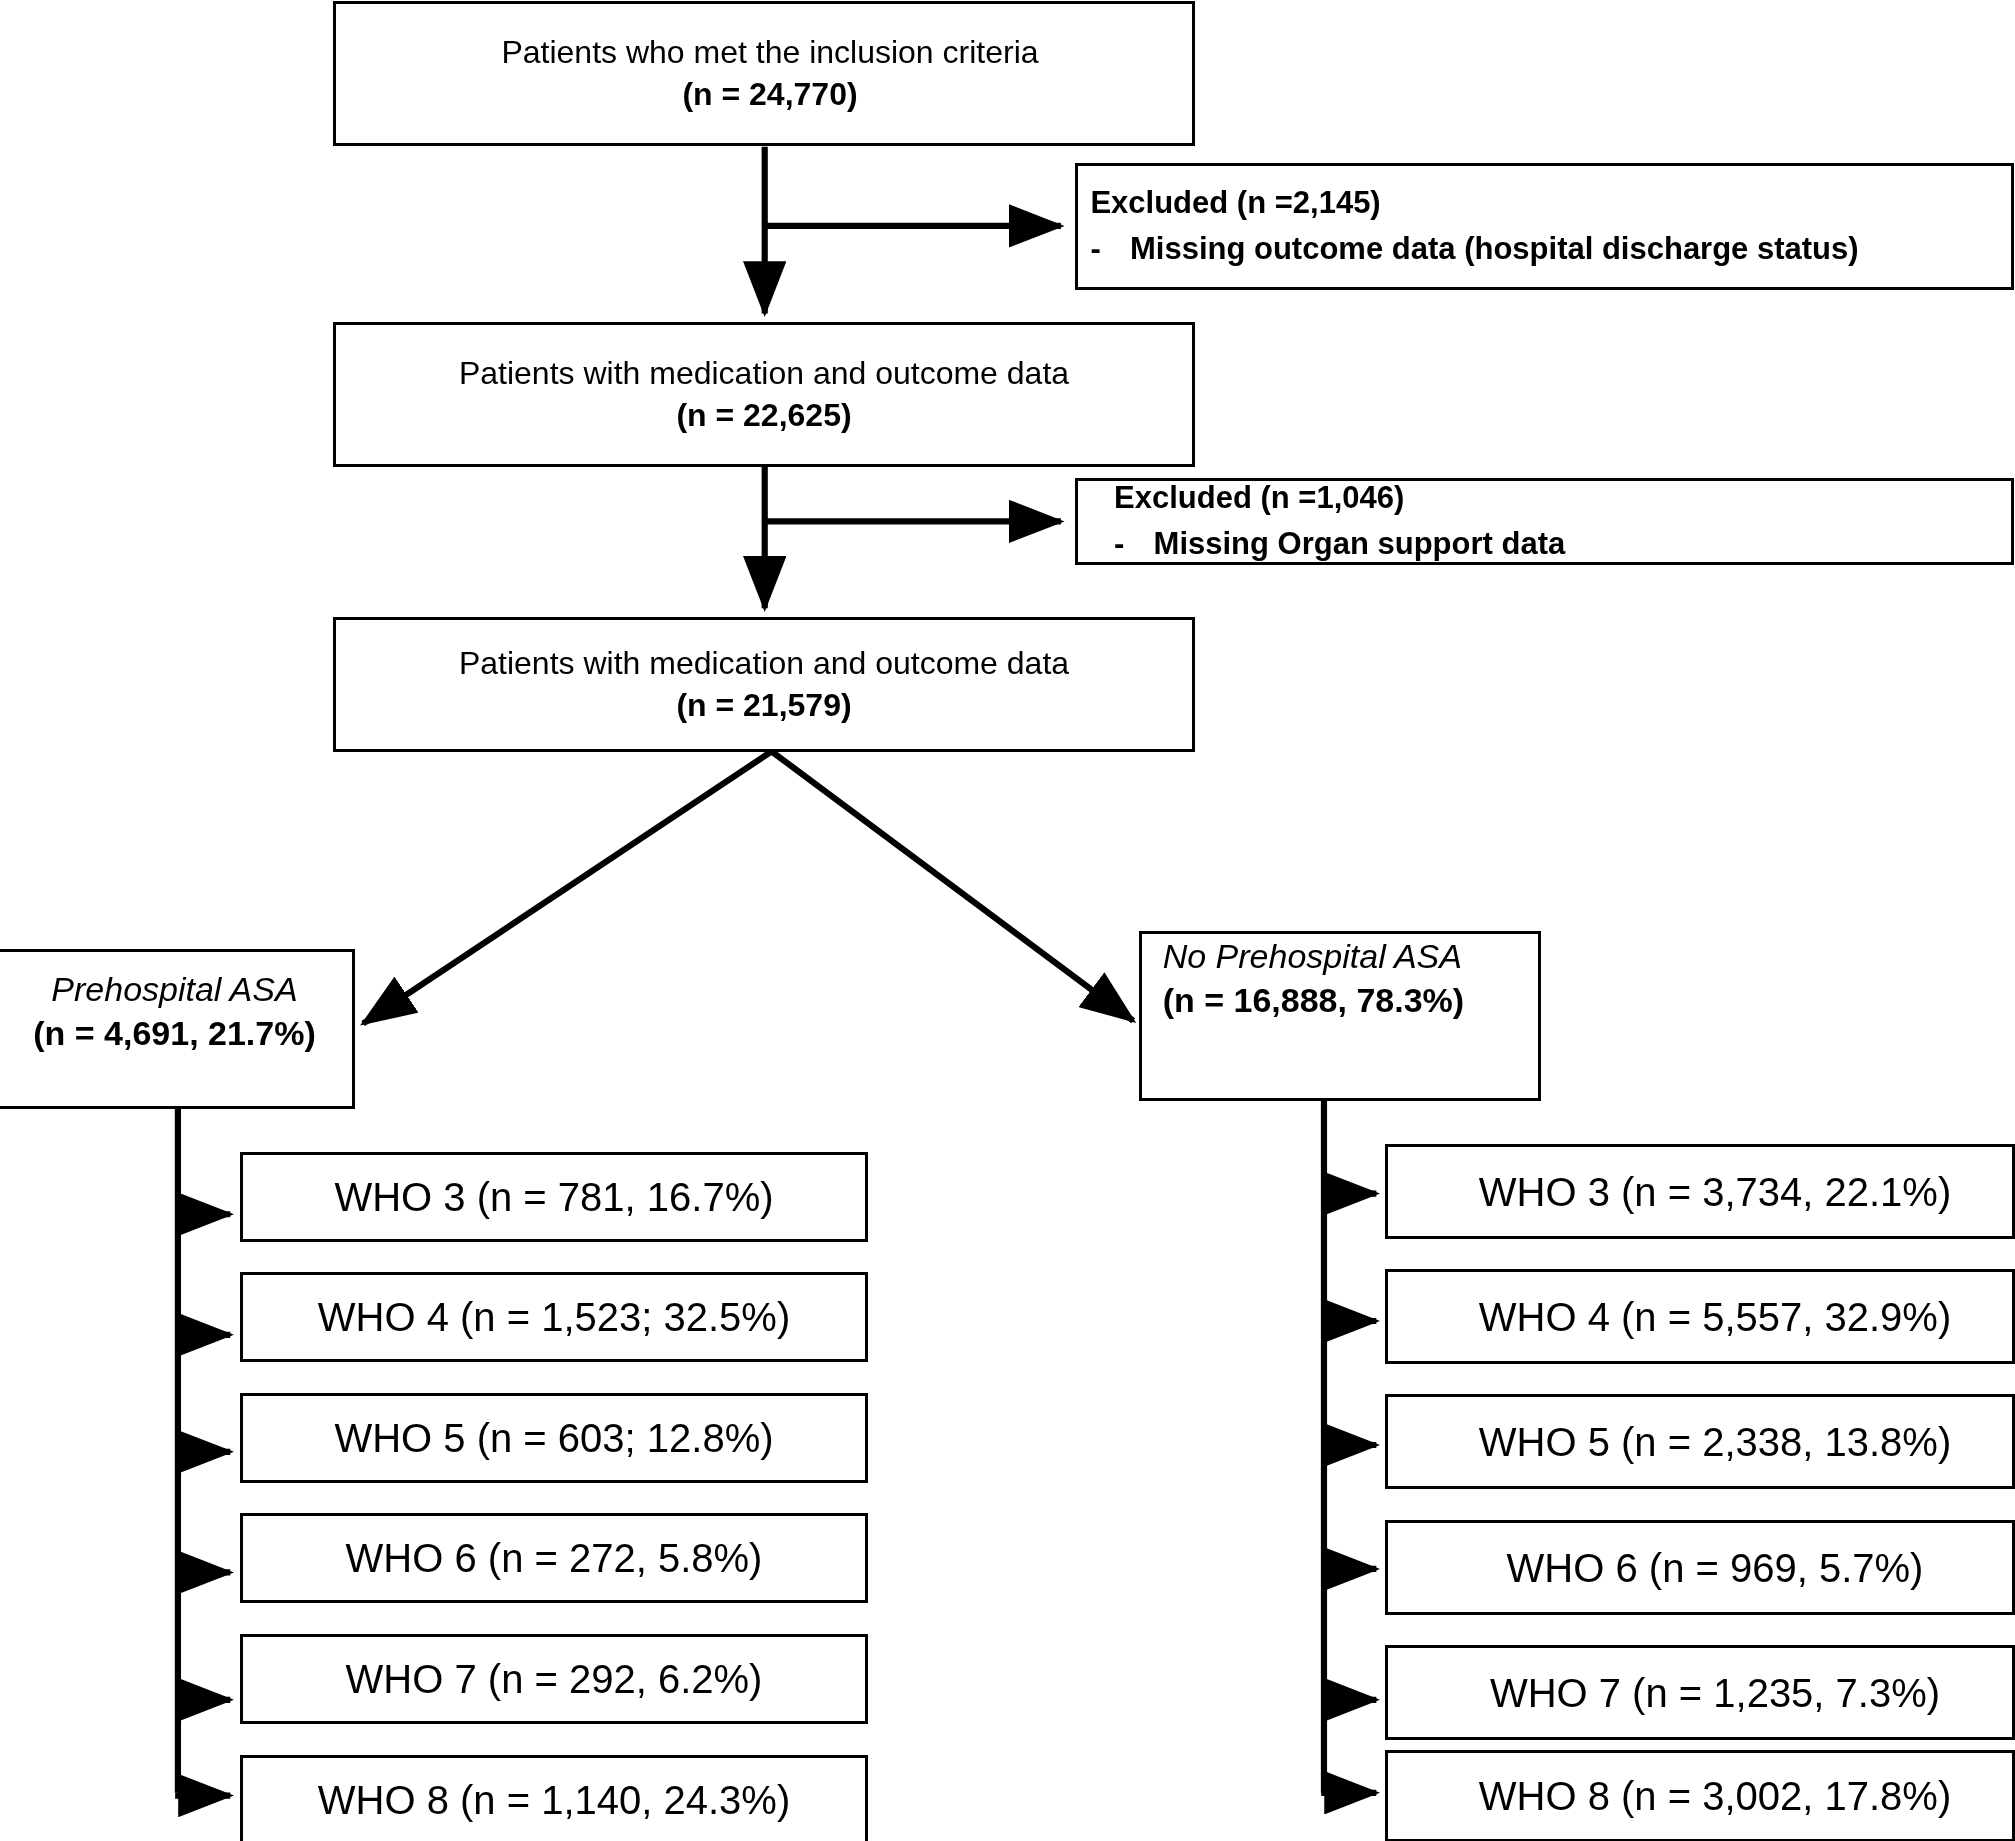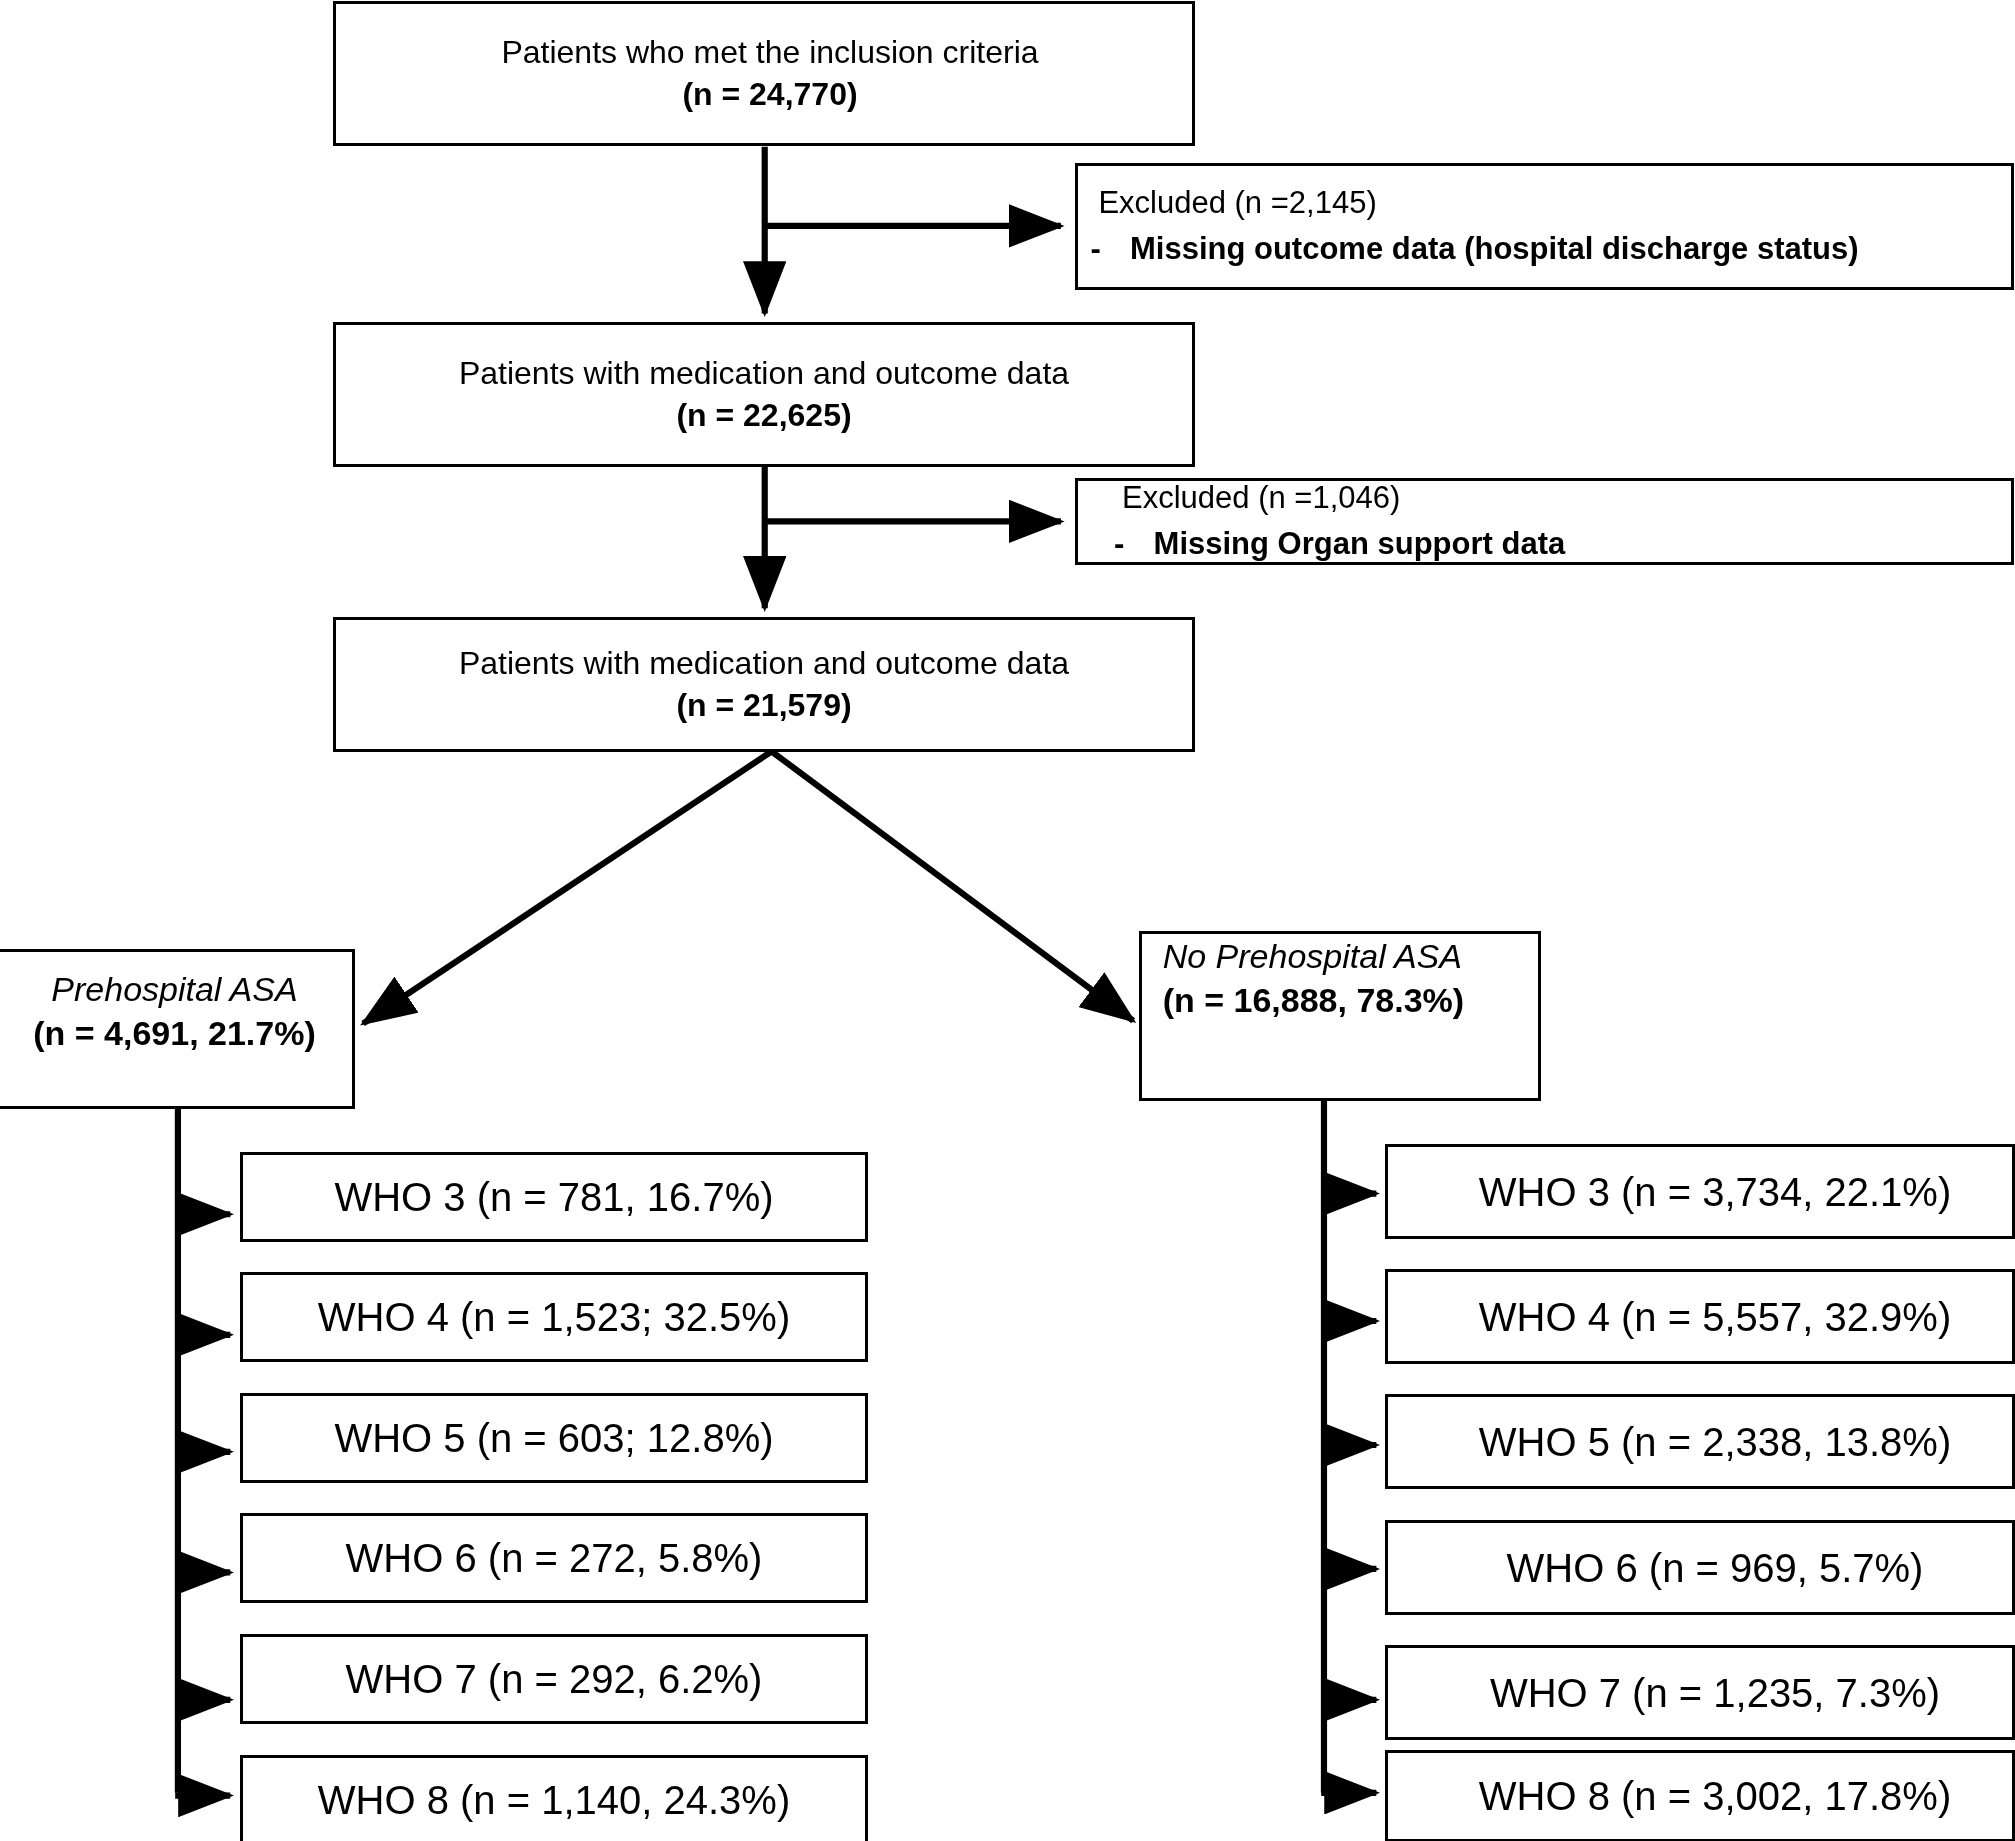--- a/index.html
+++ b/index.html
@@ -54,21 +54,21 @@
   #box-medout2   { left: 333px;  top: 617px;  width: 862px; height: 135px; }
 
   
   .excl-box {
     align-items: flex-start;
     justify-content: center;
     text-align: left;
     font-size: 31px;
     padding-left: 12.4px;
   }
-  .excl-box .line1 { font-weight: normal; margin-left: 8px; }
+  .excl-box .line1 { font-weight: bold; }
   .excl-box .line2 {
     display: flex;
     gap: 30px;
     font-weight: bold;
     margin-top: 5.5px;
   }
   .excl-box .dash { width: 9.6px; }
 
   #box-excluded1 { left: 1075px; top: 163px; width: 939px; height: 127px; }
   #box-excluded2 { left: 1075px; top: 478px; width: 939px; height: 87px; padding-left: 36px; }

